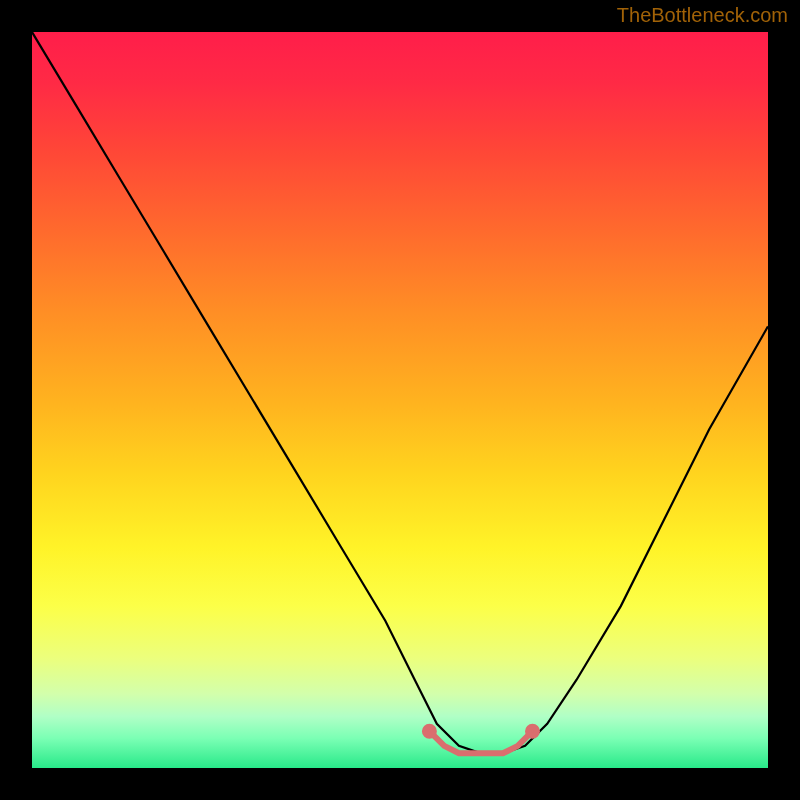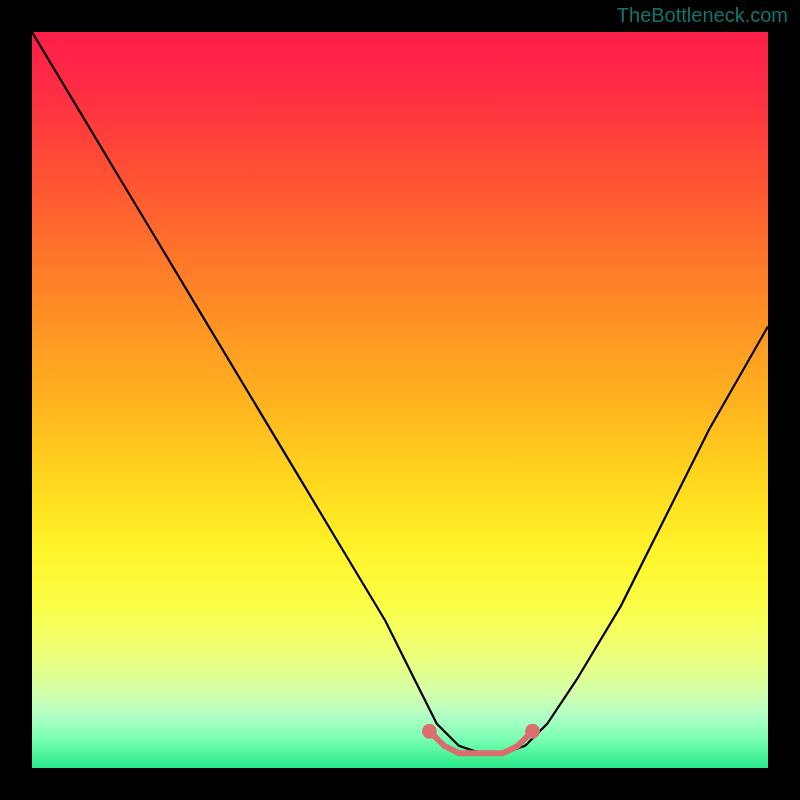--- a/index.html
+++ b/index.html
@@ -10,21 +10,21 @@
     background: #000;
     position: relative;
     overflow: hidden;
   }
   .watermark {
     position: absolute;
     top: 4px;
     right: 12px;
     font-family: Arial, sans-serif;
     font-size: 20px;
-    color: #0f766e;
+    color: #a16207;
     z-index: 10;
   }
   .plot-area {
     position: absolute;
     left: 32px;
     top: 32px;
     width: 736px;
     height: 736px;
   }
   .gradient {

